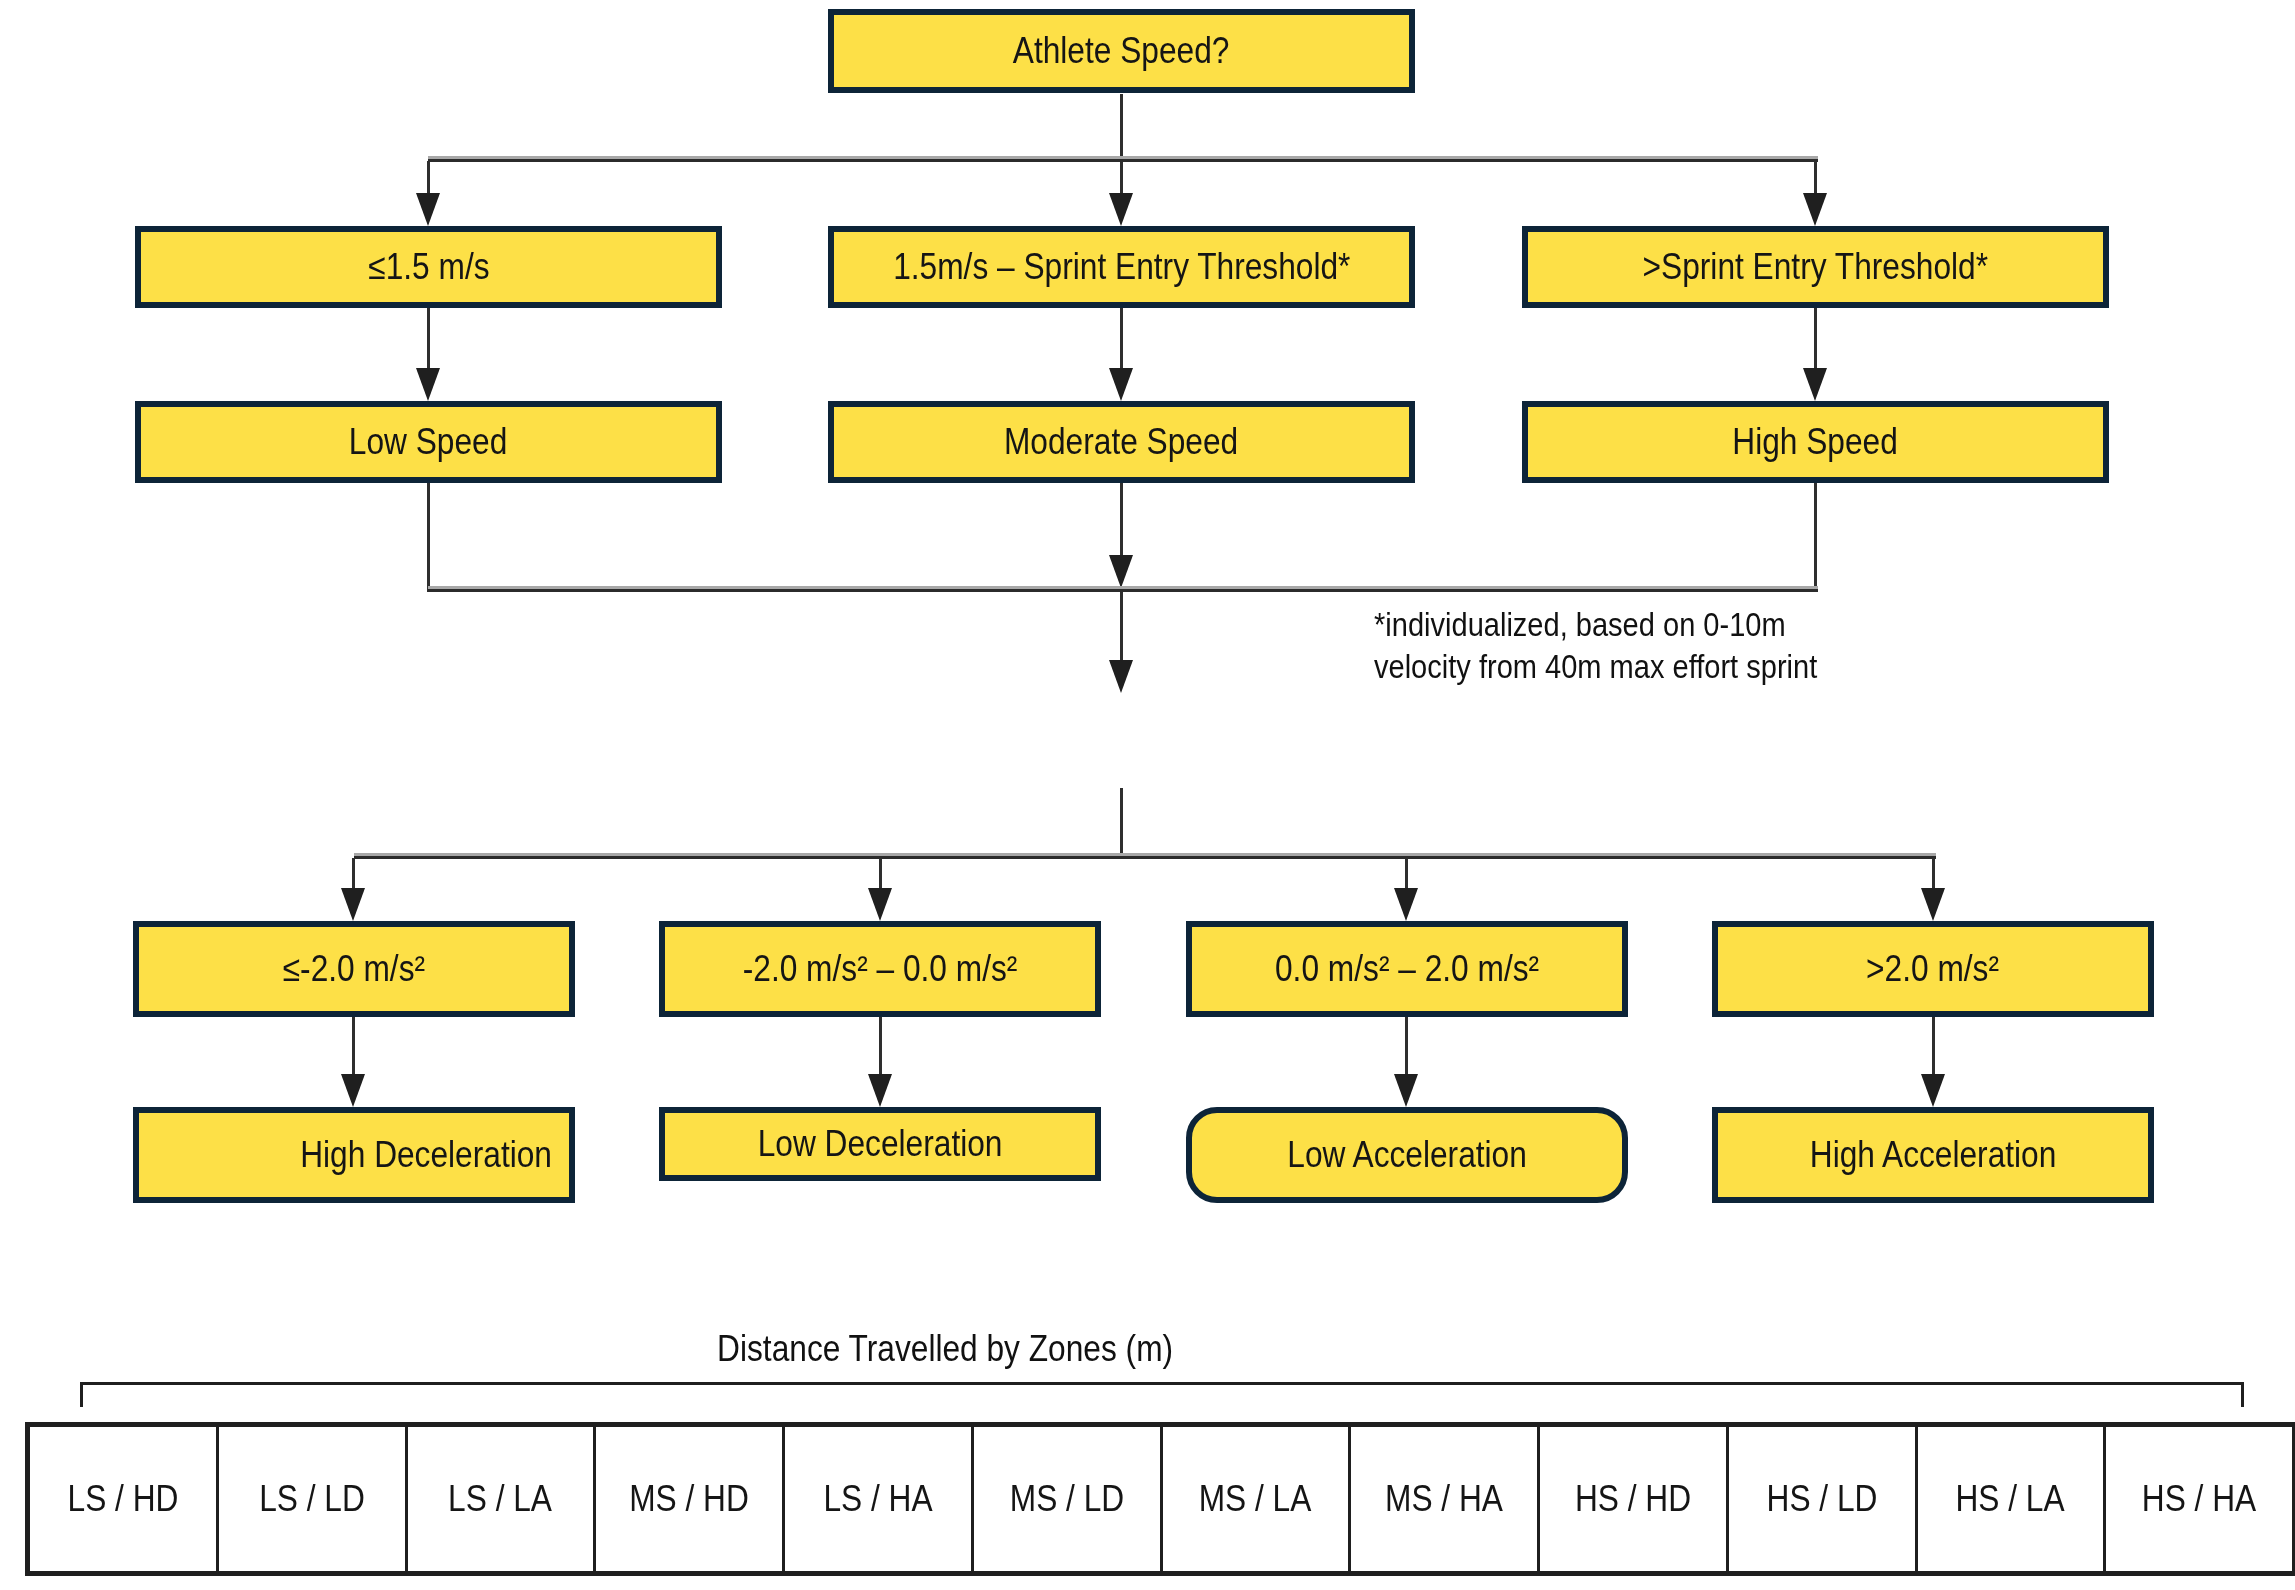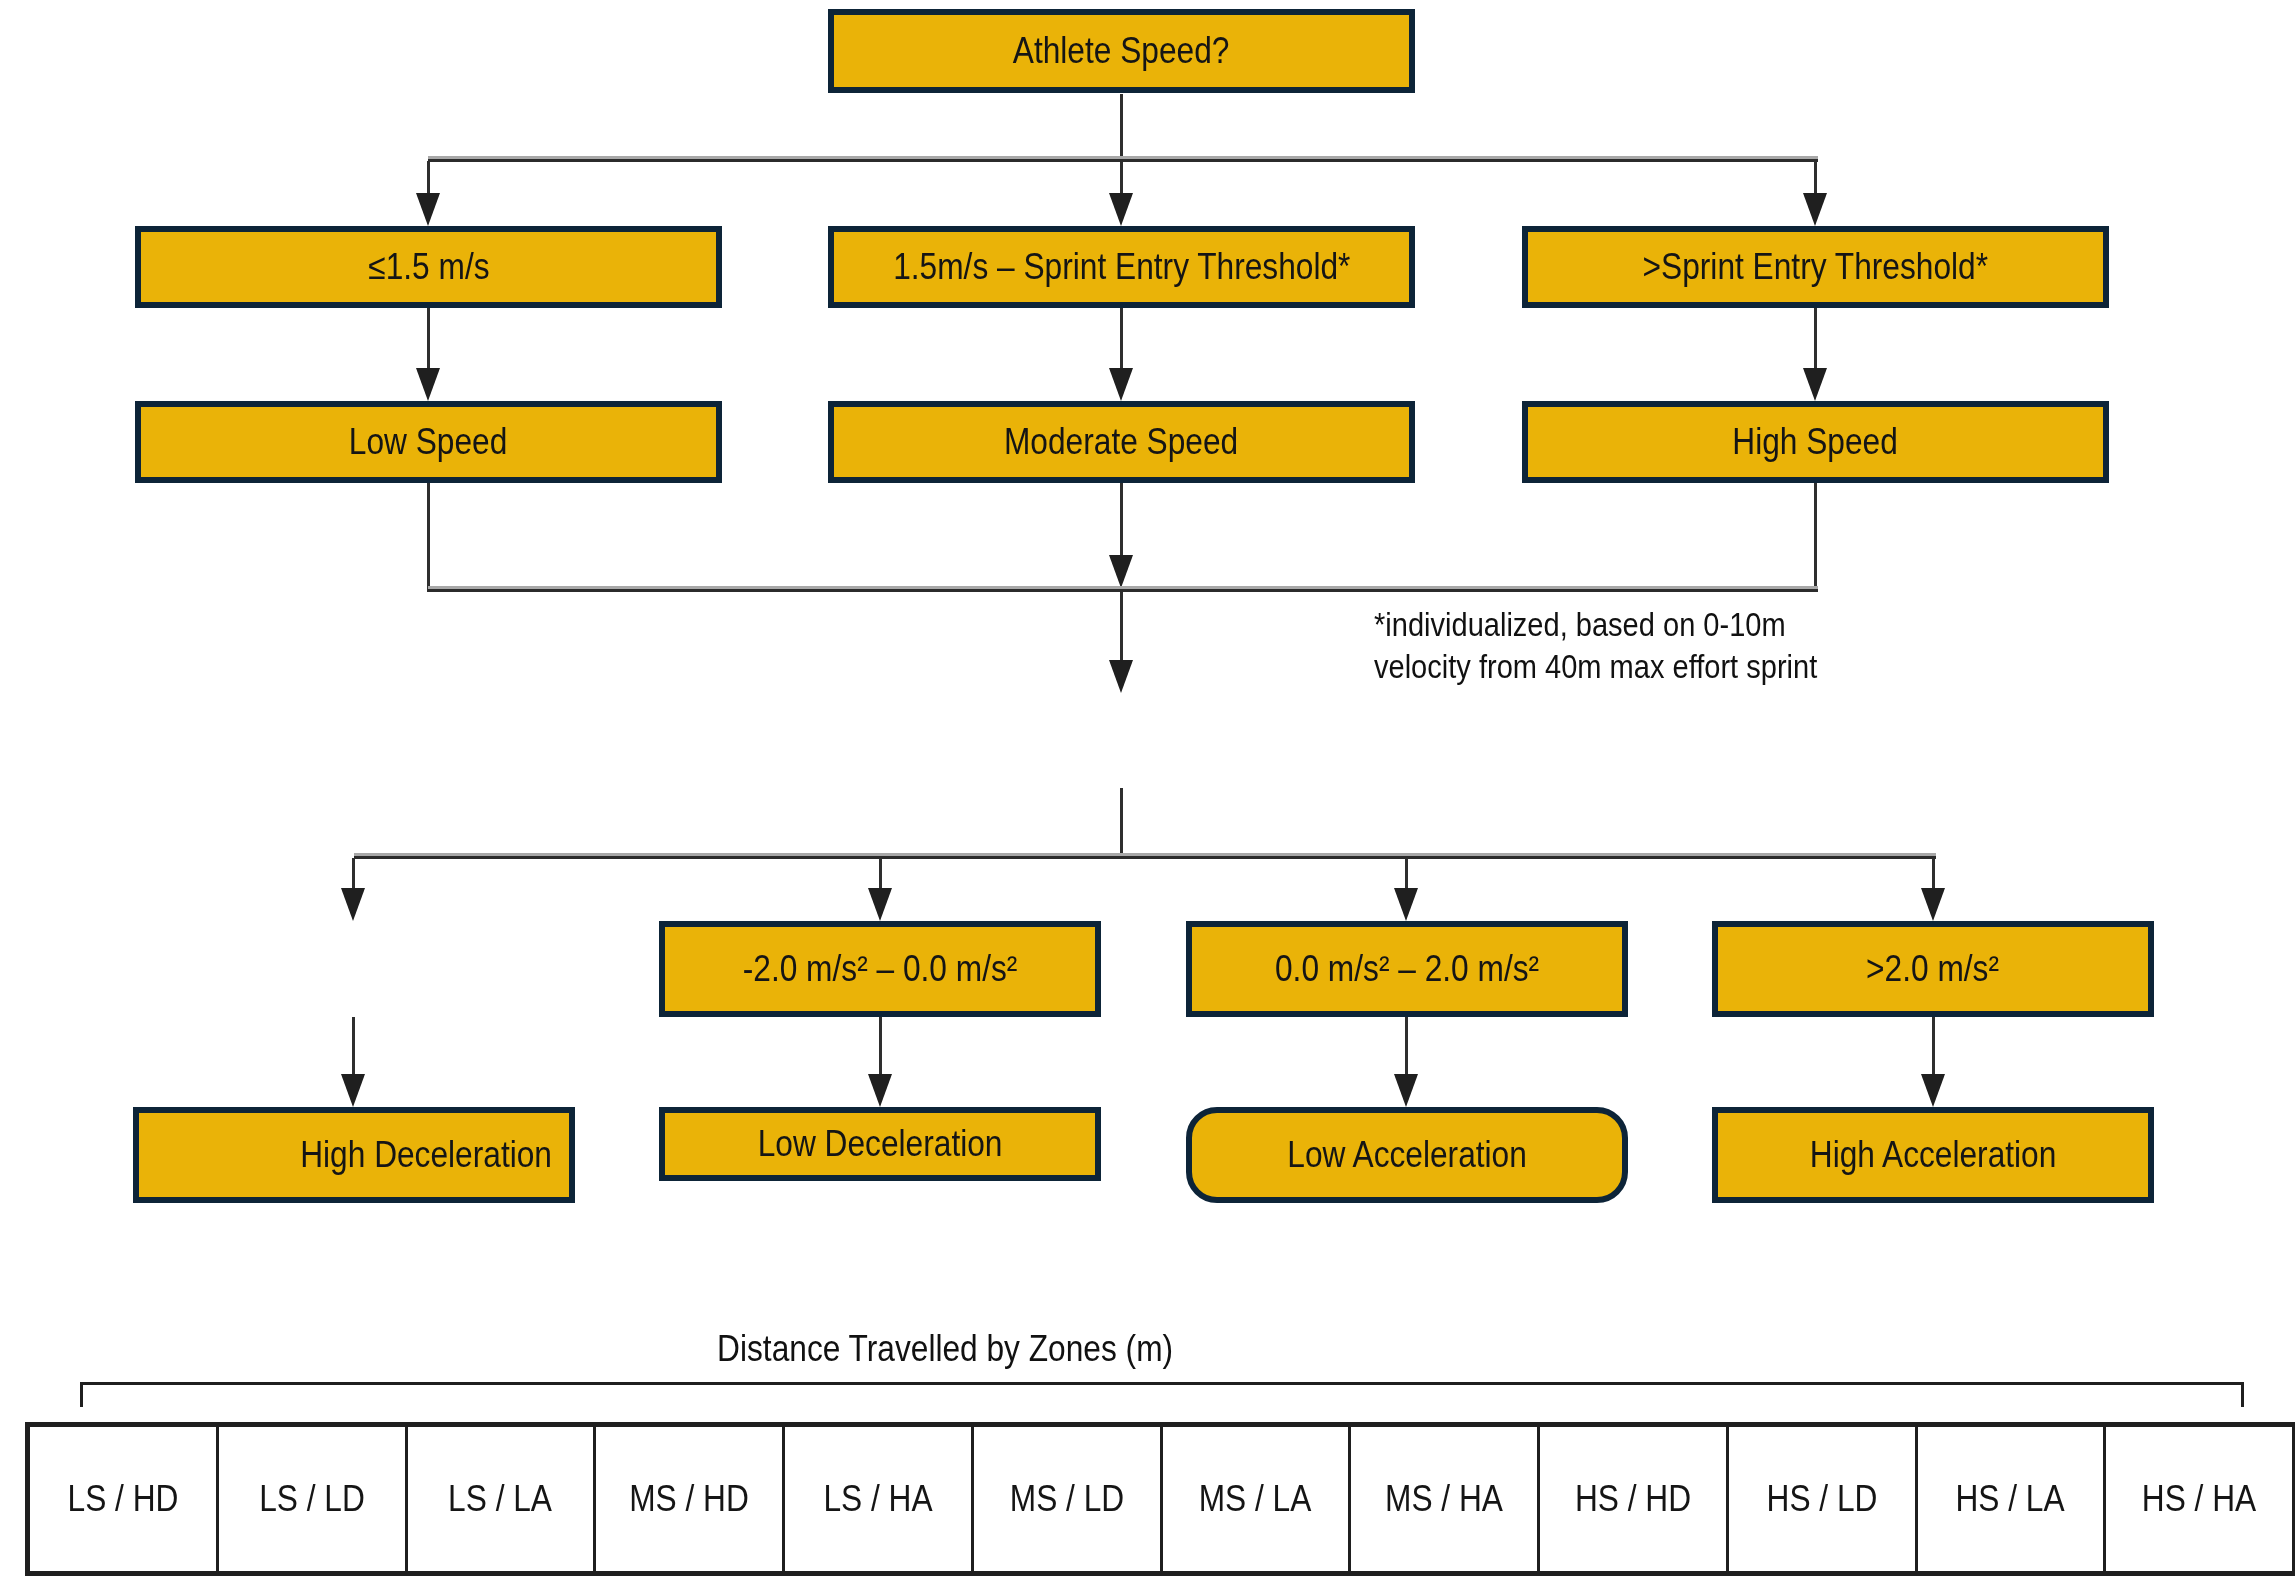--- a/index.html
+++ b/index.html
@@ -2,21 +2,21 @@
 <html style="font-size:10.6px"><head>
 <meta charset="utf-8">
 <style>
   html,body{margin:0;padding:0;background:#ffffff;}
   .canvas{
     position:relative;width:2295px;height:1590px;background:#ffffff;
     font-family:"Liberation Sans",sans-serif;color:#1a1a1a;overflow:hidden;
   }
   .node{
     position:absolute;box-sizing:border-box;
-    border:6px solid #0d2438;background:#eab308;
+    border:6px solid #0d2438;background:#fde047;
     display:flex;align-items:center;justify-content:center;
     font-size:36px;color:#151515;
   }
   .lbl{display:inline-block;transform:scaleX(0.88);white-space:nowrap;}
   .vline{position:absolute;width:2.6px;background:#2e2e2e;}
   .hline{position:absolute;height:6px;background:linear-gradient(180deg,#a8a8a8 0%,#a8a8a8 42%,#2b2b2b 42%,#2b2b2b 100%);}
   .arrow{position:absolute;width:0;height:0;border-left:12.5px solid transparent;border-right:12.5px solid transparent;border-top:33px solid #1f1f1f;}
   .footnote{
     position:absolute;left:1374px;top:604px;width:541px;
     font-size:33px;line-height:1.28;color:#111;
@@ -98,20 +98,23 @@
   <div class="hline" style="left:354px;top:853px;width:1582px;"></div>
   <div class="vline" style="left:352px;top:858px;height:32px;"></div>
   <div class="vline" style="left:879px;top:858px;height:32px;"></div>
   <div class="vline" style="left:1405px;top:858px;height:32px;"></div>
   <div class="vline" style="left:1932px;top:858px;height:32px;"></div>
   <div class="arrow" style="left:341px;top:888px;"></div>
   <div class="arrow" style="left:868px;top:888px;"></div>
   <div class="arrow" style="left:1394px;top:888px;"></div>
   <div class="arrow" style="left:1921px;top:888px;"></div>
 
+  <div class="node" style="left:133px;top:921px;width:442px;height:96px;">
+    <span class="lbl">≤-2.0 m/s²</span>
+  </div>
   <div class="node" style="left:659px;top:921px;width:442px;height:96px;">
     <span class="lbl">-2.0 m/s² – 0.0 m/s²</span>
   </div>
   <div class="node" style="left:1186px;top:921px;width:442px;height:96px;">
     <span class="lbl">0.0 m/s² – 2.0 m/s²</span>
   </div>
   <div class="node" style="left:1712px;top:921px;width:442px;height:96px;">
     <span class="lbl">&gt;2.0 m/s²</span>
   </div>
 

